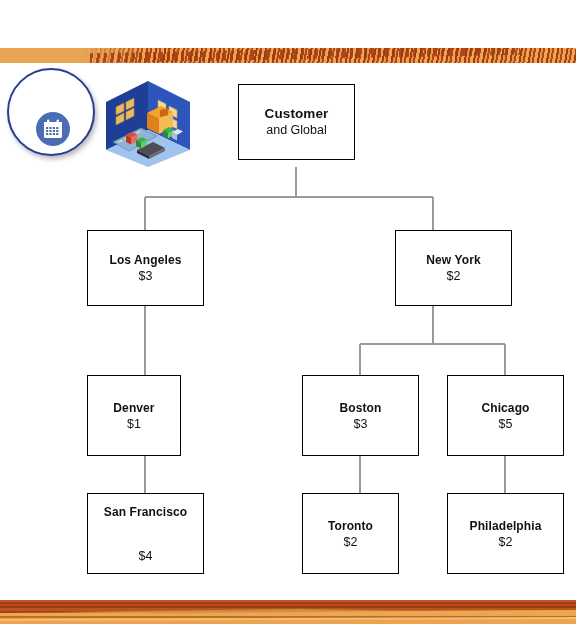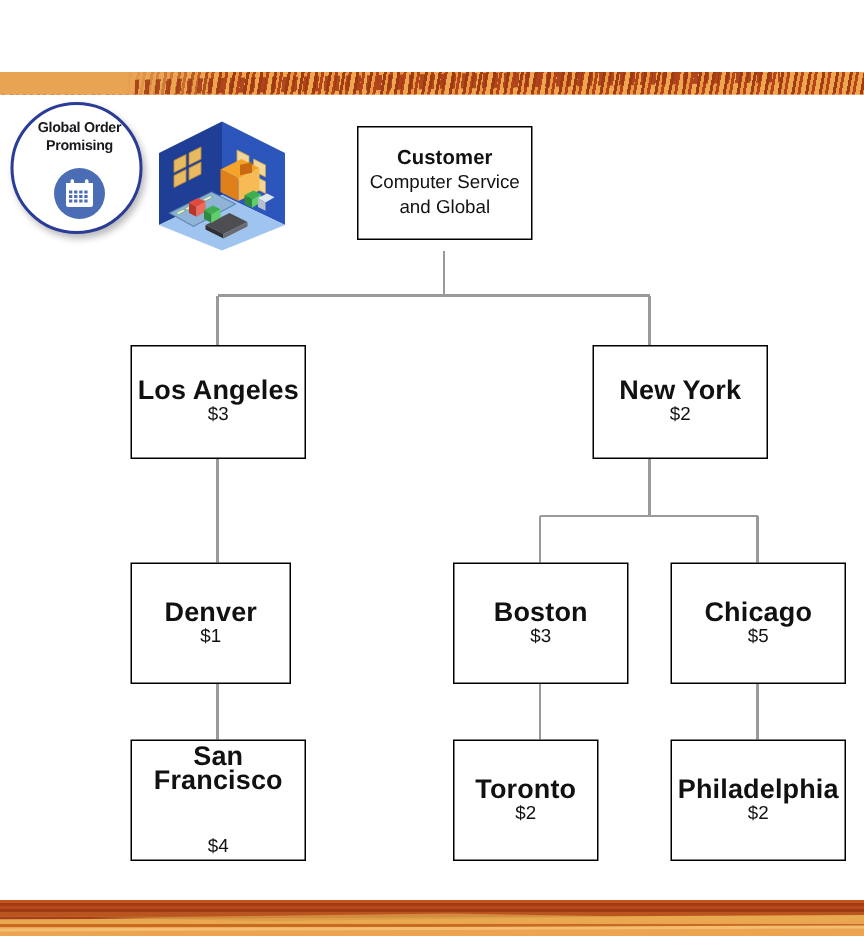--- a/index.html
+++ b/index.html
@@ -132,43 +132,39 @@
     background: #ffffff;
     border: 1.6px solid #000000;
     display: flex;
     flex-direction: column;
     align-items: center;
     justify-content: center;
     text-align: center;
     color: #111111;
   }
   .node-title {
-    font-size: 18px;
+    font-size: 12px;
     font-weight: bold;
     line-height: 16px;
     letter-spacing: 0.1px;
   }
   .node-sub {
     font-size: 12.5px;
     font-weight: normal;
     line-height: 16px;
   }
   .node-root .node-title { font-size: 13.5px; }
   .node-root .node-sub { font-size: 12.5px; line-height: 17px; }
 </style>
 </head>
 <body>
 
 <div class="band band-top"></div>
 
 <div class="logo-badge">
-  <div class="logo-badge-text">
-    <span>Global Order</span><br>
-    <span>Promising</span>
-  </div>
   <div class="logo-cal">
     <svg width="22" height="22" viewBox="0 0 22 22" aria-hidden="true">
       <rect x="2" y="4" width="18" height="16" rx="1.5" fill="#ffffff"></rect>
       <rect x="2" y="4" width="18" height="3.6" fill="#ffffff"></rect>
       <rect x="5" y="1.5" width="2.4" height="4" rx="1.1" fill="#ffffff"></rect>
       <rect x="14.6" y="1.5" width="2.4" height="4" rx="1.1" fill="#ffffff"></rect>
       <g fill="#4a6db5">
         <rect x="4" y="9" width="2.2" height="2"></rect>
         <rect x="7.4" y="9" width="2.2" height="2"></rect>
         <rect x="10.8" y="9" width="2.2" height="2"></rect>
@@ -262,35 +258,34 @@
 
       <path d="M360,456 L360,493"></path>
 
       <path d="M505,456 L505,493"></path>
     </g>
   </svg>
 </div>
 
 <div class="node node-root" style="left:238px; top:84px; width:117px; height:76px;">
   <div class="node-title">Customer</div>
-  <div class="node-sub">Computer  Service</div>
   <div class="node-sub">and Global</div>
 </div>
 
 <div class="node" style="left:87px; top:230px; width:117px; height:76px;">
   <div class="node-title">Los Angeles</div>
   <div class="node-sub">$3</div>
 </div>
 
 <div class="node" style="left:375px; top:230px; width:117px; height:76px;margin-left:20px;">
   <div class="node-title">New York</div>
   <div class="node-sub">$2</div>
 </div>
 
-<div class="node" style="left:87px; top:375px; width:107px; height:81px;">
+<div class="node" style="left:87px; top:375px; width:94px; height:81px;">
   <div class="node-title">Denver</div>
   <div class="node-sub">$1</div>
 </div>
 
 <div class="node" style="left:302px; top:375px; width:117px; height:81px;">
   <div class="node-title">Boston</div>
   <div class="node-sub">$3</div>
 </div>
 
 <div class="node" style="left:447px; top:375px; width:117px; height:81px;">

